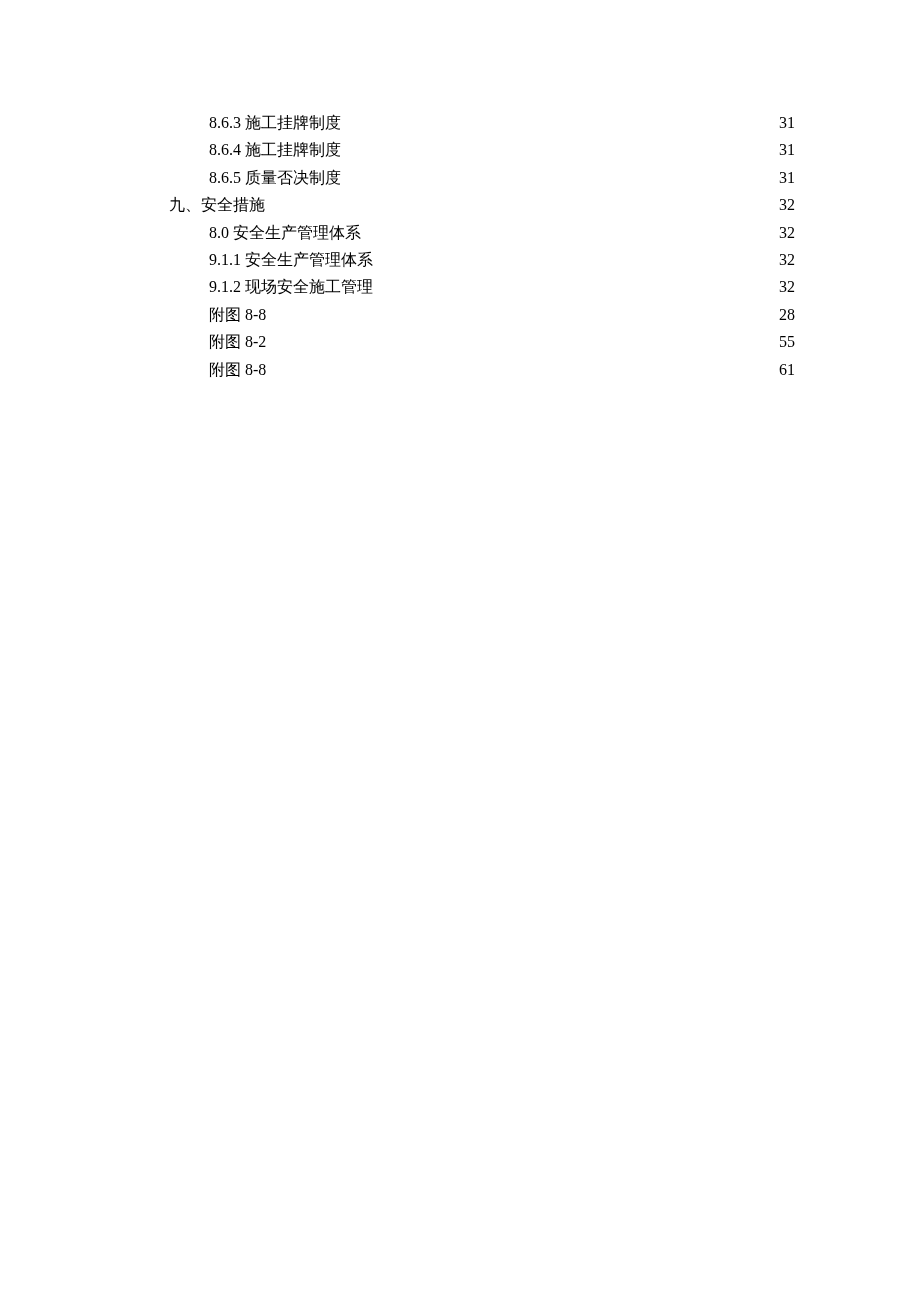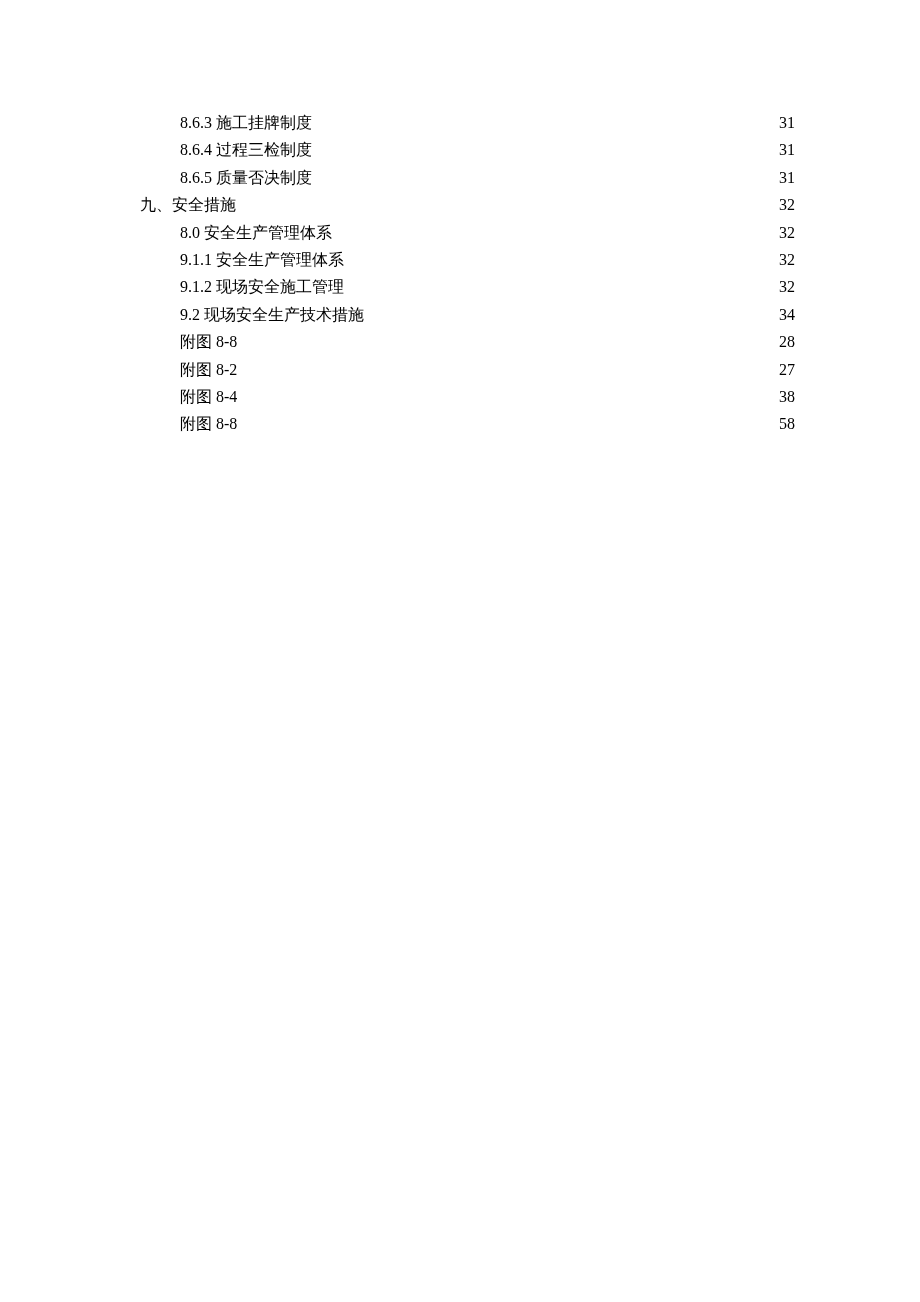--- a/index.html
+++ b/index.html
@@ -18,20 +18,21 @@
     }
     .toc-container {
       width: 100%;
     }
     .toc-line {
       display: flex;
       align-items: flex-start;
       white-space: nowrap;
       line-height: 1.65;
       margin-bottom: 1px;
+      margin-left: 29px;
     }
     .toc-label {
       flex: 0 0 auto;
     }
     .toc-dots {
       flex: 1 1 auto;
       overflow: hidden;
       position: relative;
       margin: 0 2px;
     }
@@ -53,21 +54,21 @@
 </head>
 <body>
 
 <div class="toc-container">
   <div class="toc-line indent-2">
     <span class="toc-label">8.6.3 施工挂牌制度</span>
     <span class="toc-dots"></span>
     <span class="toc-page">31</span>
   </div>
   <div class="toc-line indent-2">
-    <span class="toc-label">8.6.4 过程三检制度</span>
+    <span class="toc-label">8.6.4 施工挂牌制度</span>
     <span class="toc-dots"></span>
     <span class="toc-page">31</span>
   </div>
   <div class="toc-line indent-2">
     <span class="toc-label">8.6.5 质量否决制度</span>
     <span class="toc-dots"></span>
     <span class="toc-page">31</span>
   </div>
   <div class="toc-line indent-0">
     <span class="toc-label">九、安全措施</span>
@@ -83,37 +84,27 @@
     <span class="toc-label">9.1.1 安全生产管理体系</span>
     <span class="toc-dots"></span>
     <span class="toc-page">32</span>
   </div>
   <div class="toc-line indent-2">
     <span class="toc-label">9.1.2 现场安全施工管理</span>
     <span class="toc-dots"></span>
     <span class="toc-page">32</span>
   </div>
   <div class="toc-line indent-1">
-    <span class="toc-label">9.2 现场安全生产技术措施</span>
-    <span class="toc-dots"></span>
-    <span class="toc-page">34</span>
-  </div>
-  <div class="toc-line indent-1">
     <span class="toc-label">附图 8-8</span>
     <span class="toc-dots"></span>
     <span class="toc-page">28</span>
   </div>
   <div class="toc-line indent-1">
     <span class="toc-label">附图 8-2</span>
     <span class="toc-dots"></span>
-    <span class="toc-page">27</span>
-  </div>
-  <div class="toc-line indent-1">
-    <span class="toc-label">附图 8-4</span>
-    <span class="toc-dots"></span>
-    <span class="toc-page">38</span>
+    <span class="toc-page">55</span>
   </div>
   <div class="toc-line indent-1">
     <span class="toc-label">附图 8-8</span>
     <span class="toc-dots"></span>
-    <span class="toc-page">58</span>
+    <span class="toc-page">61</span>
   </div>
 </div>
 
 </body></html>

